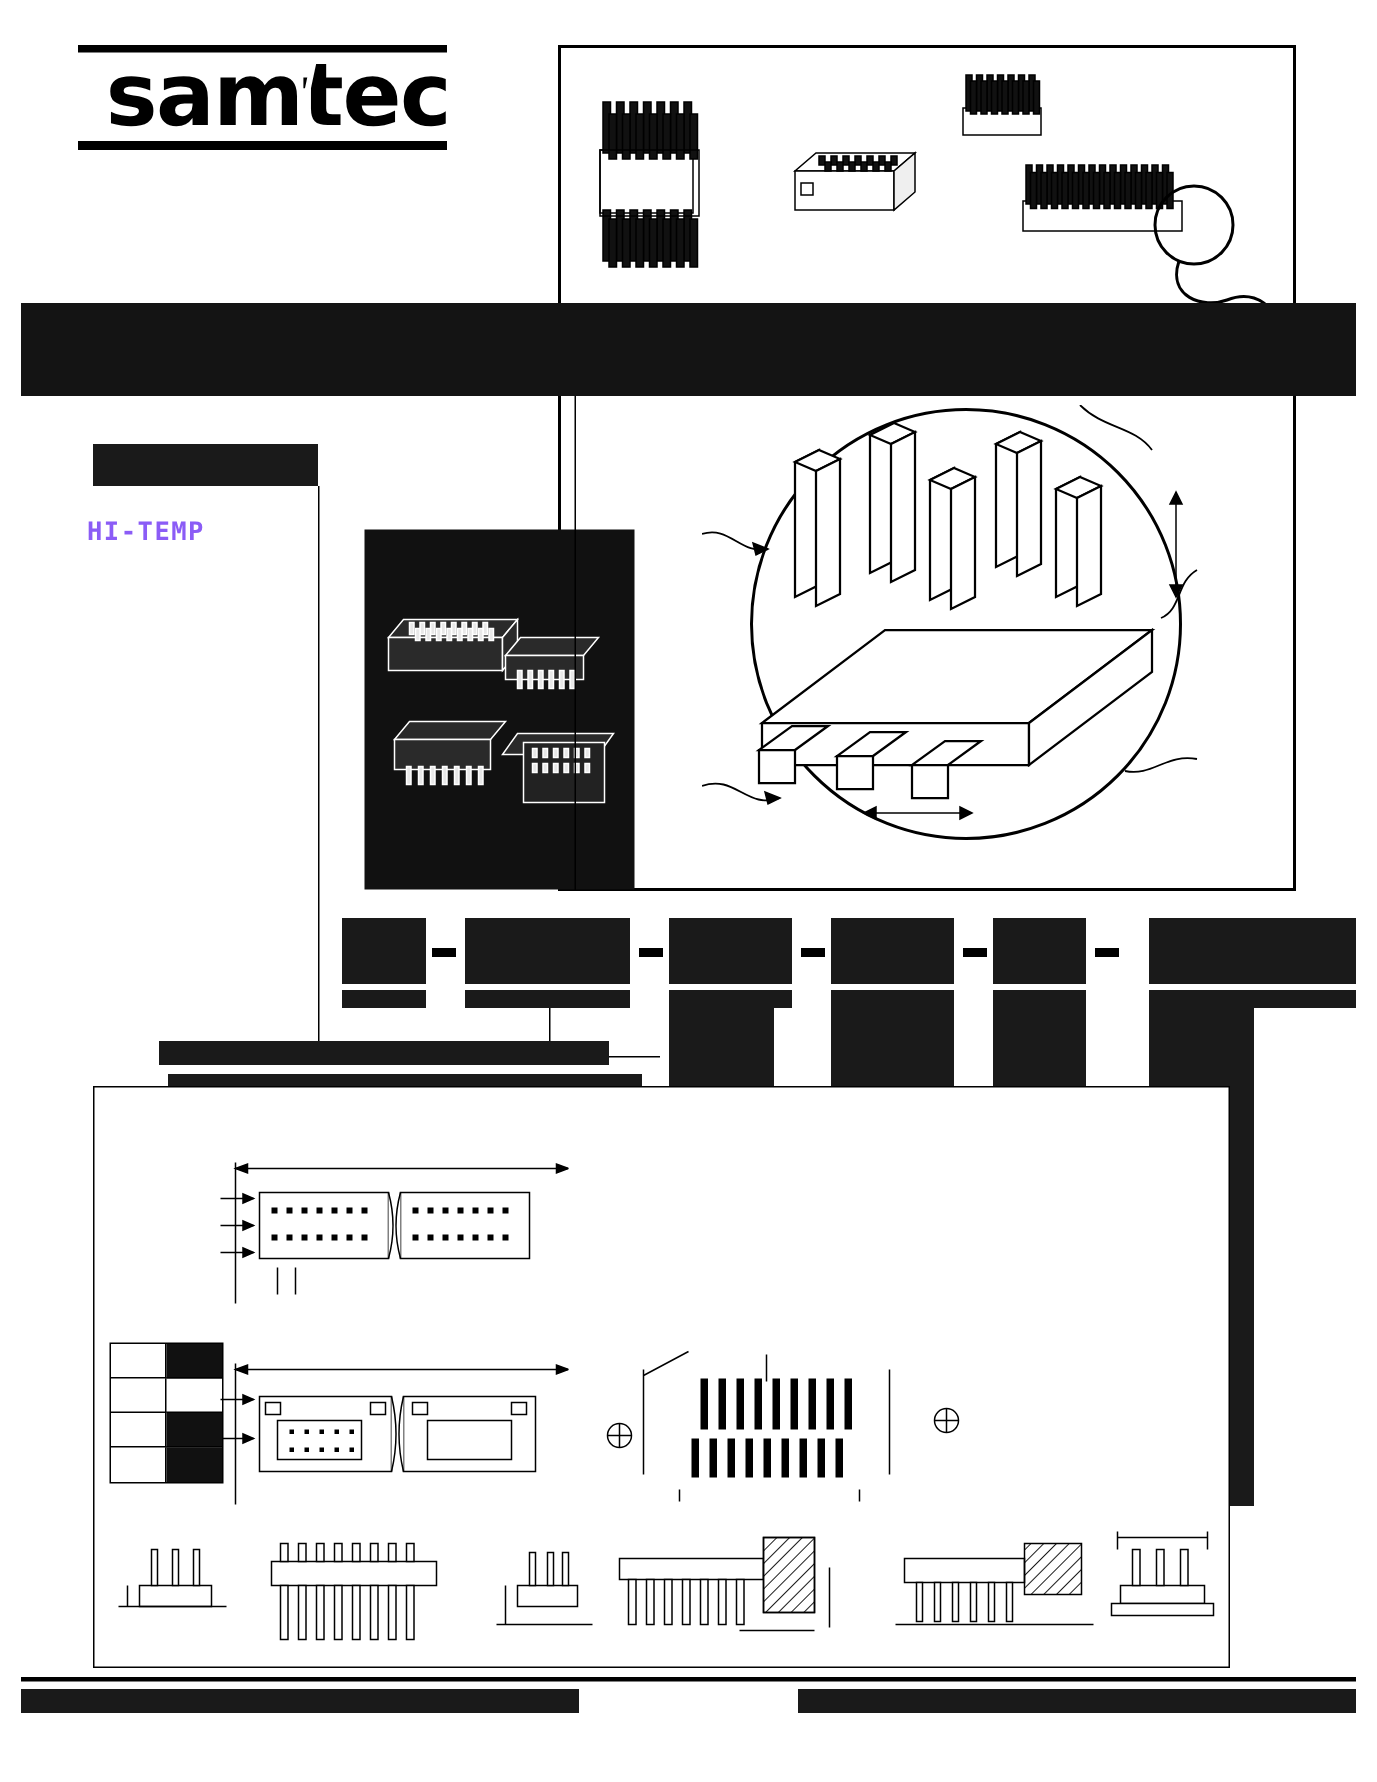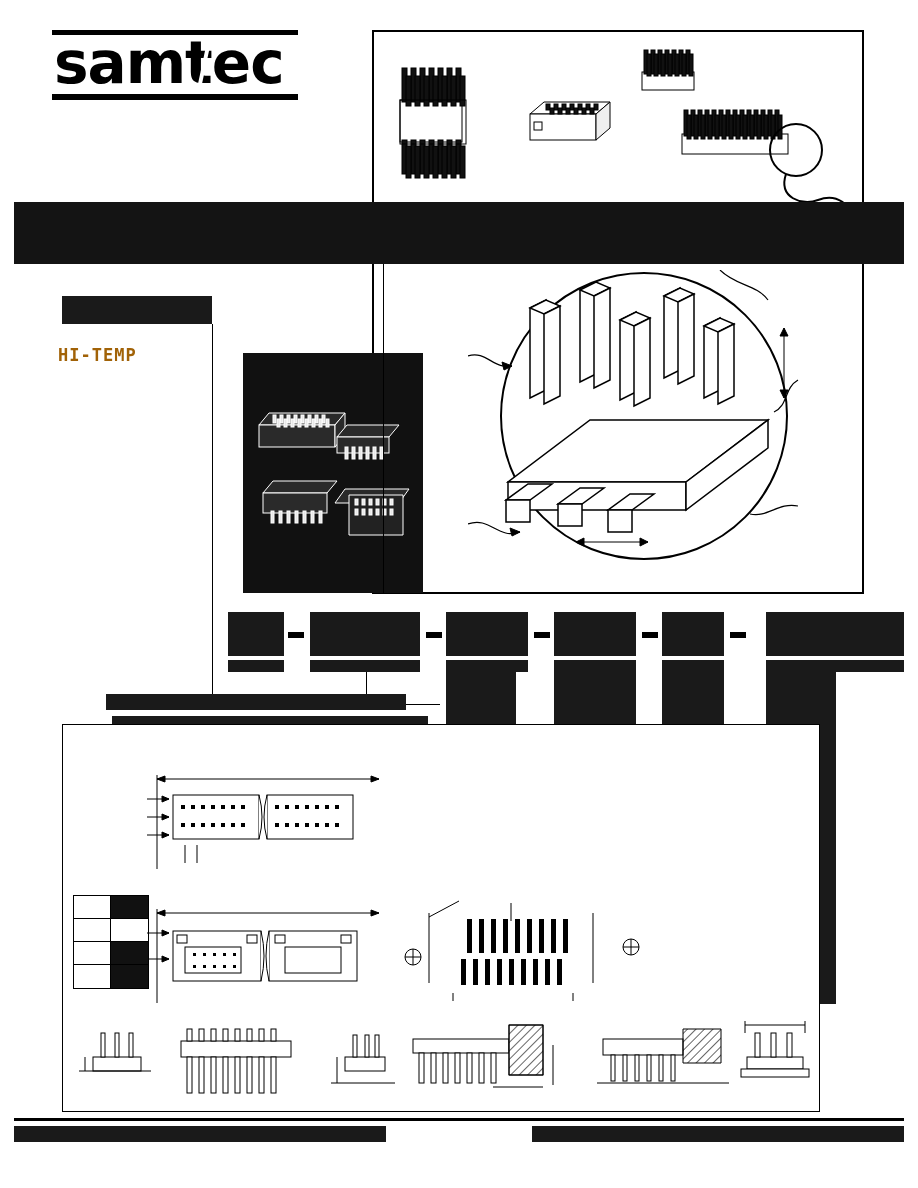--- a/index.html
+++ b/index.html
@@ -10,20 +10,21 @@
   body {
     font-family: "Liberation Sans", sans-serif;
     -webkit-font-smoothing: none;
   }
   #page {
     position: relative;
     width: 918px;
     height: 1188px;
     background: #ffffff;
     overflow: hidden;
+    text-align: right;
   }
   .abs { position: absolute; }
   .blk { background: #1a1a1a; }
   .blkbar { background: #141414; }
   .line { background: #000; }
 
   
   #logo-wrap {
     left: 52px; top: 28px; width: 248px; height: 74px;
   }
@@ -61,21 +62,21 @@
   }
 
   
   #series-label { left: 62px; top: 296px; width: 150px; height: 28px; }
   #hitemp {
     left: 58px; top: 345px;
     font-family: "DejaVu Sans Mono", monospace;
     font-weight: bold;
     font-size: 17px;
     letter-spacing: 1px;
-    color: #a16207;
+    color: #8b5cf6;
   }
 
   
   #mid-photo-panel {
     left: 243px; top: 353px; width: 180px; height: 240px;
     background: #111;
   }
 
   
   .pn-cell { background: #1a1a1a; }

